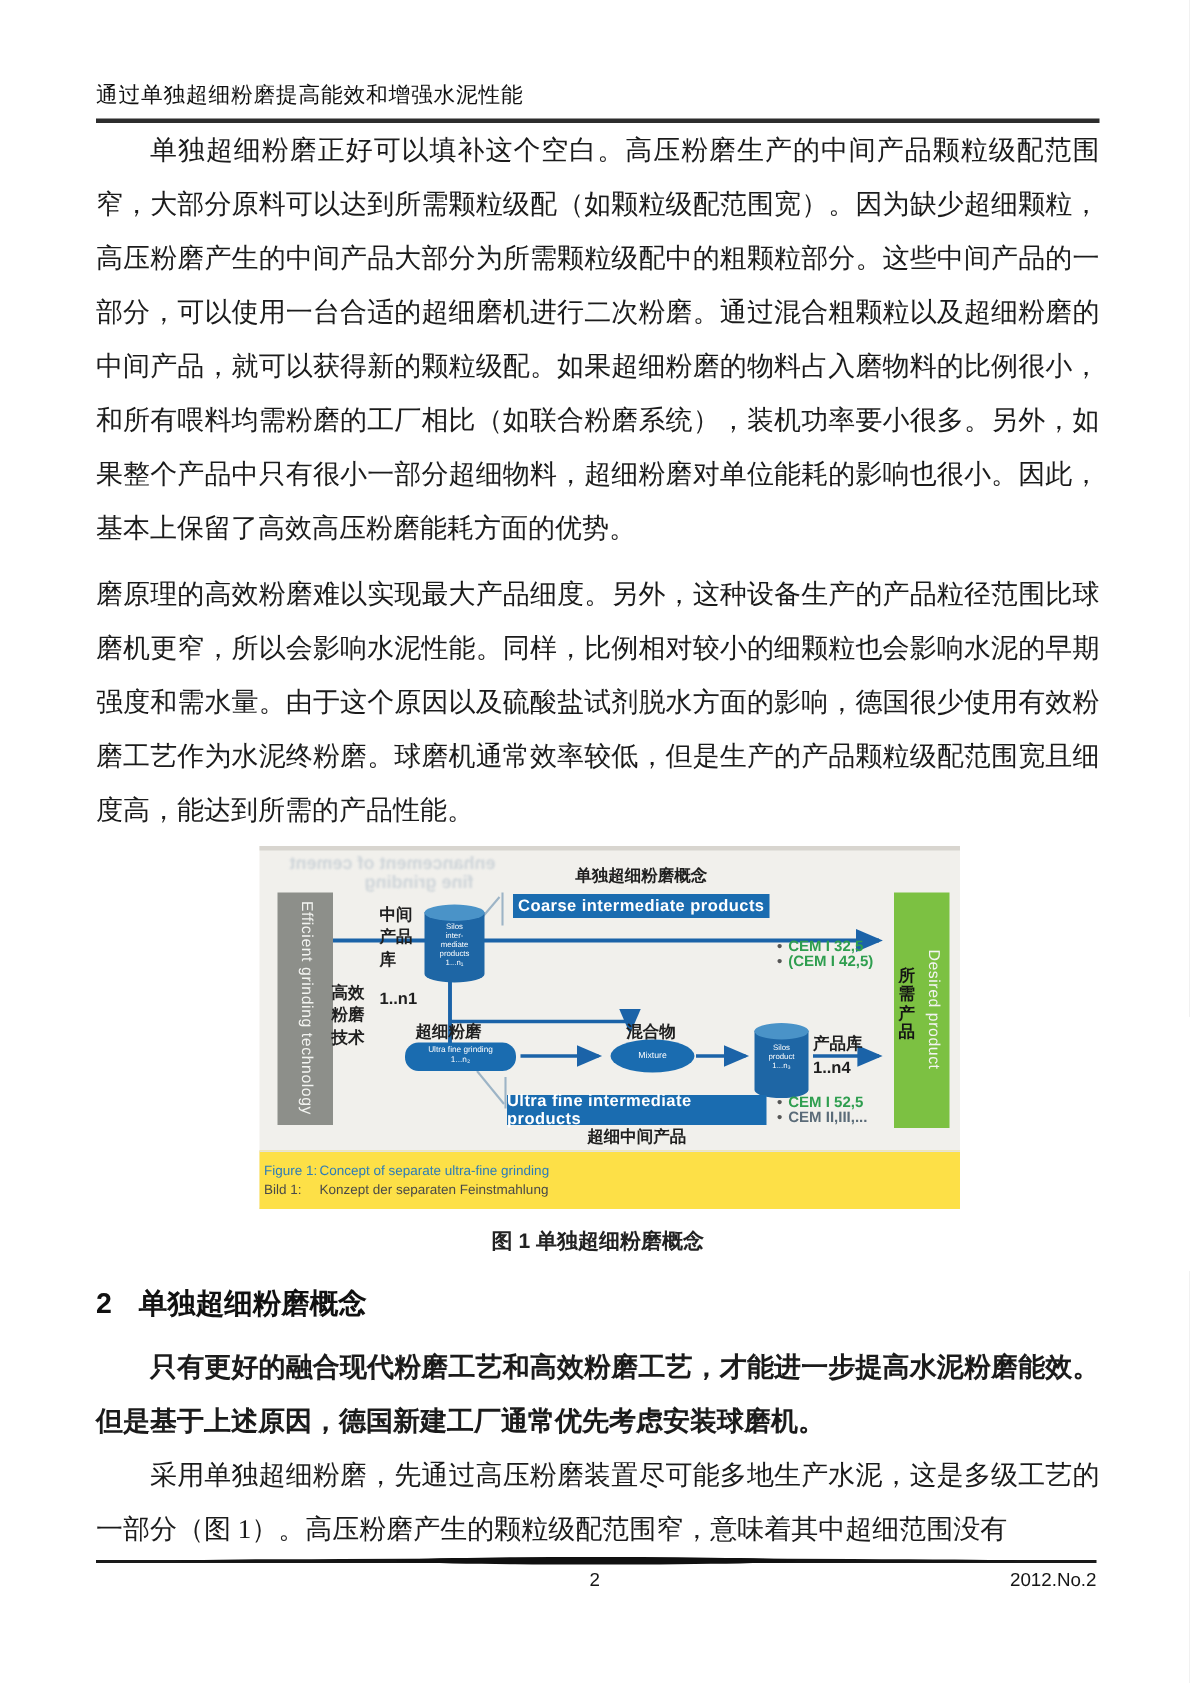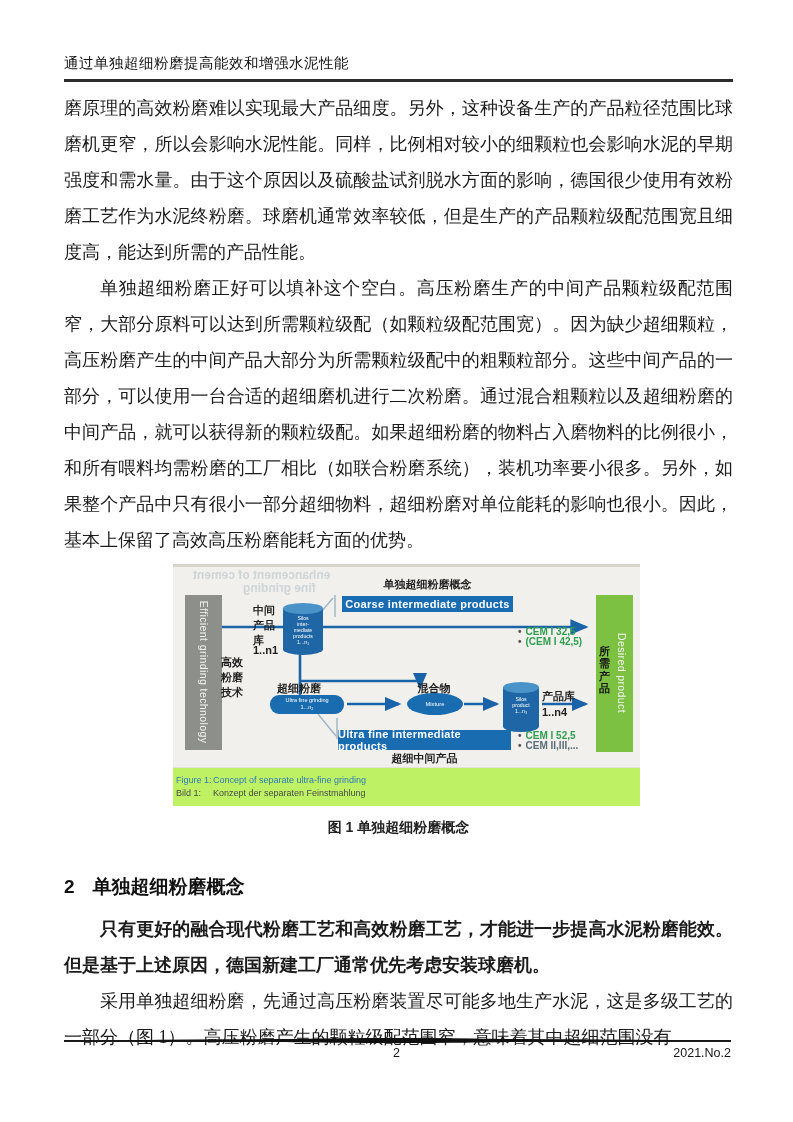--- a/index.html
+++ b/index.html
@@ -38,29 +38,29 @@
             font-size:5.2px;line-height:6px;}
   .pill{position:absolute;background:#1a6cb0;border-radius:9px;color:#fff;text-align:center;
         font-size:5.5px;line-height:7px;display:flex;flex-direction:column;justify-content:center;}
   .ellip{position:absolute;background:#1a6cb0;border-radius:50%;color:#fff;display:flex;
          align-items:center;justify-content:center;font-size:5.8px;}
   .cem{font-size:10px;font-weight:bold;line-height:10.5px;white-space:nowrap;}
   .cem .b{color:#555;margin-right:4px;}
   .cem-green{color:#2f9e4f;}
   .cem-gray{color:#5a6b78;}
   .vtext-cn{font-size:11px;font-weight:600;color:#141414;line-height:12.5px;text-align:center;}
-  .fig-caption-band{position:absolute;left:0;right:0;top:200px;height:38px;background:#bef264;
+  .fig-caption-band{position:absolute;left:0;right:0;top:200px;height:38px;background:#fde047;
                     border-top:1px solid #e4e2db;font-size:9px;line-height:12px;}
   .capline{position:absolute;white-space:nowrap;}
   .cap-en{color:#2d7cb8;}
   .cap-de{color:#4a4a48;}
 
   .cn-fig-caption{text-align:center;font-size:14px;margin-top:13px;color:#222;
                   font-family:"Liberation Sans",sans-serif;font-weight:bold;}
-  .section-head{margin-top:37px;font-family:"Liberation Sans",sans-serif;font-weight:bold;
+  .section-head{margin-top:19px;font-family:"Liberation Sans",sans-serif;font-weight:bold;
                 font-size:19px;color:#111;}
   .section-head .num{margin-right:18px;}
 
   
   .footer-rule{position:absolute;left:64px;top:1038px;width:667px;height:6px;}
   .footer-rule .base{position:absolute;left:0;right:0;top:2px;height:1.6px;background:#1a1a1a;}
   .footer-rule .bulge1{position:absolute;left:8%;width:84%;top:1px;height:3.4px;background:#141414;border-radius:50%;}
   .footer-rule .bulge2{position:absolute;left:30%;width:40%;top:0;height:5.2px;background:#101010;border-radius:50%;}
   .footer-page{position:absolute;left:0;top:1046px;width:793px;text-align:center;font-size:12.5px;
                font-family:"Liberation Sans",sans-serif;color:#161616;}
@@ -71,22 +71,22 @@
 </style>
 </head>
 <body>
 
 <div class="page">
   <div class="content">
 
     <div class="doc-title">通过单独超细粉磨提高能效和增强水泥性能</div>
     <div class="head-rule"></div>
 
+    <p class="body indent">单独超细粉磨正好可以填补这个空白。高压粉磨生产的中间产品颗粒级配范围窄，大部分原料可以达到所需颗粒级配（如颗粒级配范围宽）。因为缺少超细颗粒，高压粉磨产生的中间产品大部分为所需颗粒级配中的粗颗粒部分。这些中间产品的一部分，可以使用一台合适的超细磨机进行二次粉磨。通过混合粗颗粒以及超细粉磨的中间产品，就可以获得新的颗粒级配。如果超细粉磨的物料占入磨物料的比例很小，和所有喂料均需粉磨的工厂相比（如联合粉磨系统），装机功率要小很多。另外，如果整个产品中只有很小一部分超细物料，超细粉磨对单位能耗的影响也很小。因此，基本上保留了高效高压粉磨能耗方面的优势。</p>
     <p class="body first">磨原理的高效粉磨难以实现最大产品细度。另外，这种设备生产的产品粒径范围比球磨机更窄，所以会影响水泥性能。同样，比例相对较小的细颗粒也会影响水泥的早期强度和需水量。由于这个原因以及硫酸盐试剂脱水方面的影响，德国很少使用有效粉磨工艺作为水泥终粉磨。球磨机通常效率较低，但是生产的产品颗粒级配范围宽且细度高，能达到所需的产品性能。</p>
-    <p class="body indent">单独超细粉磨正好可以填补这个空白。高压粉磨生产的中间产品颗粒级配范围窄，大部分原料可以达到所需颗粒级配（如颗粒级配范围宽）。因为缺少超细颗粒，高压粉磨产生的中间产品大部分为所需颗粒级配中的粗颗粒部分。这些中间产品的一部分，可以使用一台合适的超细磨机进行二次粉磨。通过混合粗颗粒以及超细粉磨的中间产品，就可以获得新的颗粒级配。如果超细粉磨的物料占入磨物料的比例很小，和所有喂料均需粉磨的工厂相比（如联合粉磨系统），装机功率要小很多。另外，如果整个产品中只有很小一部分超细物料，超细粉磨对单位能耗的影响也很小。因此，基本上保留了高效高压粉磨能耗方面的优势。</p>
 
     <div class="figure-wrap">
 
       <div class="fig-abs ghost" style="left:20px;top:1px;">enhancement of cement</div>
       <div class="fig-abs ghost" style="left:70px;top:14px;">fine grinding</div>
 
       <svg class="overlay" width="467" height="238">
         <defs>
           <marker id="ah" markerWidth="8" markerHeight="8" refX="6" refY="3" orient="auto">
             <path d="M0,0 L7,3 L0,6 Z" fill="#1b63a8"></path>
@@ -106,21 +106,21 @@
 
       <div class="vbar z2" style="left:12px;top:28px;width:37px;height:155px;background:#8d8f8a;">
         <div class="rot">Efficient grinding technology</div>
       </div>
 
       <div class="fig-abs cn-label z2" style="left:80px;top:36px;">
         <div>中间</div>
         <div>产品</div>
         <div>库</div>
       </div>
-      <div class="fig-abs cn-label z2" style="left:80px;top:76px;">1..n1</div>
+      <div class="fig-abs cn-label z2" style="left:80px;top:92px;">1..n1</div>
 
       <div class="fig-abs cn-label z2" style="left:48px;top:88px;">
         <div>高效</div>
         <div>粉磨</div>
         <div>技术</div>
       </div>
 
       <div class="cyl z2" style="left:110px;top:36px;width:40px;height:52px;">
         <div class="cap"></div>
         <div class="bod"></div>
@@ -197,14 +197,14 @@
     <p class="body indent" style="margin-top:11px;font-weight:bold;">只有更好的融合现代粉磨工艺和高效粉磨工艺，才能进一步提高水泥粉磨能效。但是基于上述原因，德国新建工厂通常优先考虑安装球磨机。</p>
     <p class="body indent">采用单独超细粉磨，先通过高压粉磨装置尽可能多地生产水泥，这是多级工艺的一部分（图 1）。高压粉磨产生的颗粒级配范围窄，意味着其中超细范围没有</p>
   </div>
 
   <div class="footer-rule">
     <div class="base"></div>
     <div class="bulge1"></div>
     <div class="bulge2"></div>
   </div>
   <div class="footer-page">2</div>
-  <div class="footer-issue">2021.No.2</div>
+  <div class="footer-issue">2012.No.2</div>
 </div>
 
 </body></html>

